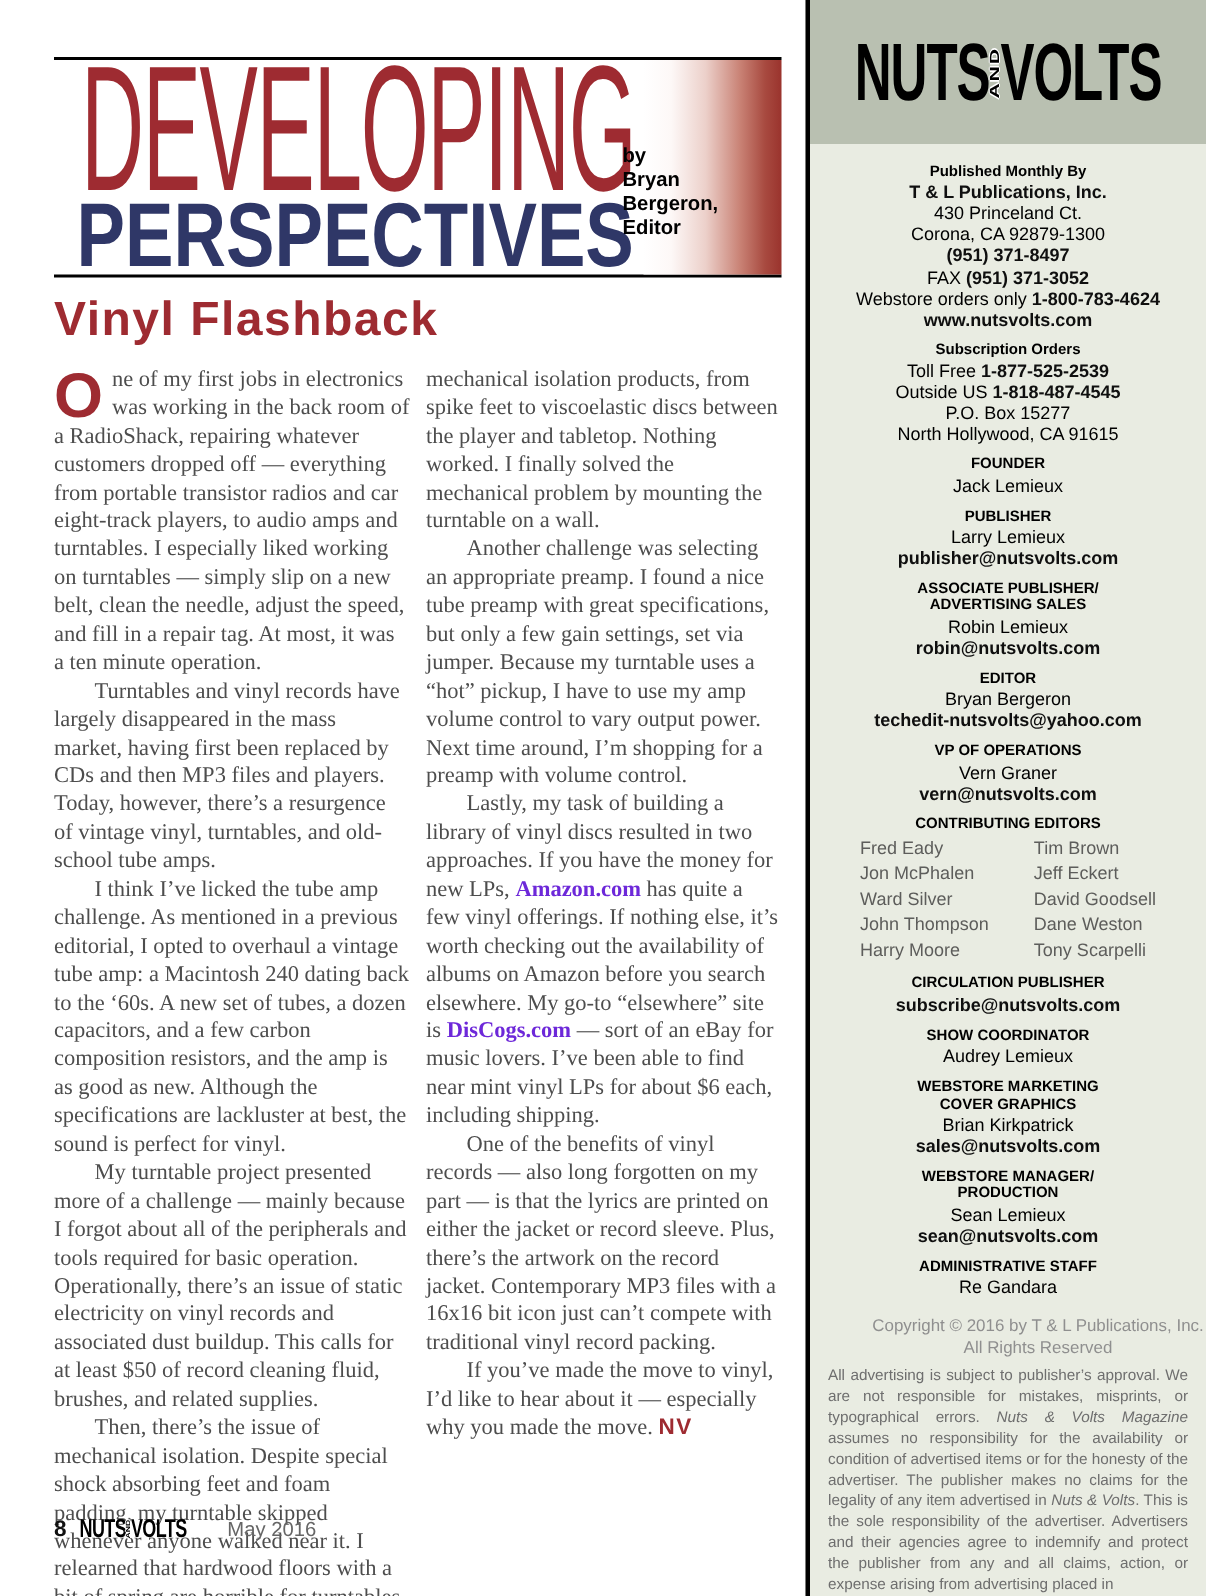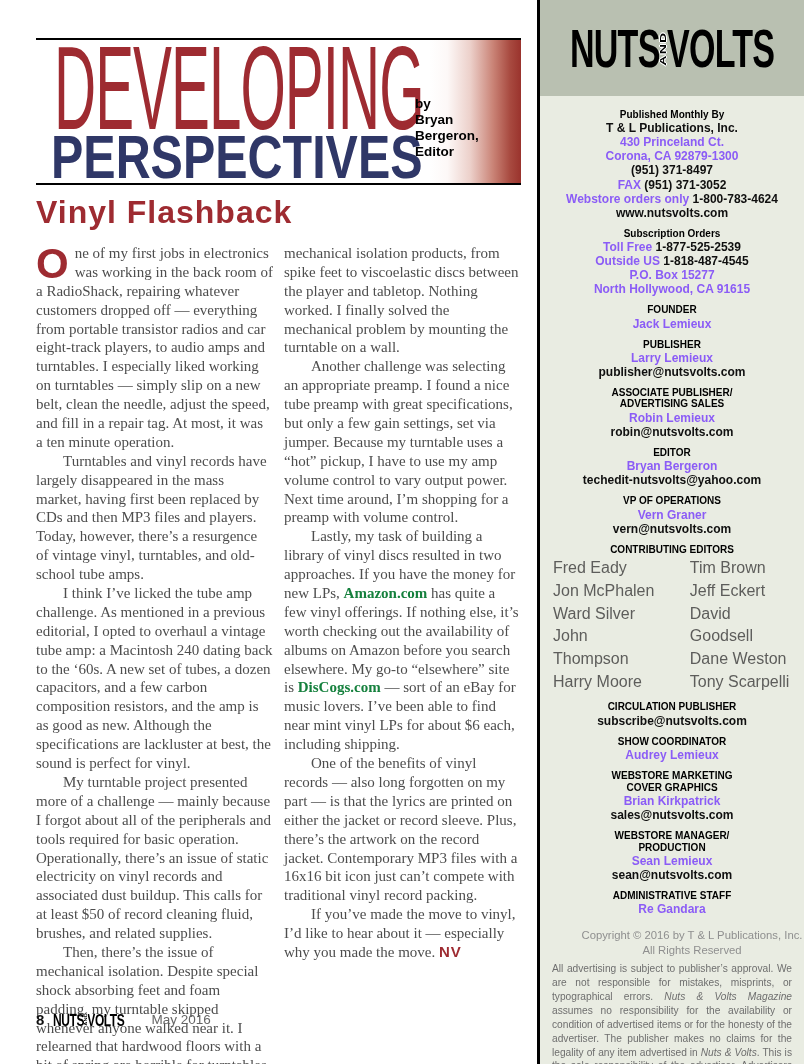--- a/index.html
+++ b/index.html
@@ -26,45 +26,45 @@
   .byline{position:absolute;left:379px;top:56px;font-size:13.5px;font-weight:700;color:#000;
           line-height:1.18;white-space:pre-line;z-index:2;}
   .article-title{margin-top:9px;font-size:32px;font-weight:700;color:var(--accent-red);letter-spacing:1px;}
   .cols{display:flex;gap:11px;margin-top:13px;width:485px;}
   .col{width:237px;}
   .col p{font-family:"Liberation Serif",serif;font-size:15px;line-height:1.26;color:var(--body-gray);
          text-indent:27px;text-align:left;}
   .col p.no-indent{text-indent:0;}
   .dropcap{float:left;font-family:"Liberation Sans",sans-serif;font-weight:700;font-size:42px;
            line-height:33px;color:var(--accent-red);margin:3px 6px 0 0;}
-  .s-b{font-weight:700;color:#15803d;}
+  .s-b{font-weight:700;color:#6d28d9;}
   .s-nv{font-family:"Liberation Sans",sans-serif;font-weight:700;color:var(--accent-red);letter-spacing:1px;}
   .footer{position:absolute;left:36px;bottom:36px;display:flex;align-items:center;gap:9px;}
   .pg-num{font-size:15px;font-weight:700;color:#111;}
   .footer-date{font-size:13.5px;color:#666;}
 
   
   .nv-logo{display:inline-flex;align-items:center;font-weight:700;color:#000;white-space:nowrap;}
   .nv-logo .and{writing-mode:vertical-rl;transform:rotate(180deg);font-weight:700;letter-spacing:1px;
                 margin:0 -2px;text-shadow:1px 0 #fff,-1px 0 #fff,0 1px #fff,0 -1px #fff;}
   .nv-logo.big{font-size:46px;letter-spacing:-1px;transform:scale(0.74,1.18);}
   .nv-logo.big .and{font-size:12px;}
   .nv-logo.small{font-size:15px;letter-spacing:-0.5px;transform:scale(0.8,1.15);transform-origin:left center;}
   .nv-logo.small .and{font-size:5px;letter-spacing:0;margin:0 -1px;}
 
   
   .sidebar{width:267px;border-left:3px solid #000;background:var(--sidebar-bg);display:flex;flex-direction:column;}
   .sb-header{background:var(--banner-bg);height:96px;display:flex;align-items:center;justify-content:center;flex:none;}
   .sb-body{padding:5px 13px 0;text-align:center;}
   .sb-head{font-size:10px;font-weight:700;color:#000000;margin:8px 0 1px;line-height:1.14;white-space:pre-line;}
   .sb-line{font-size:12px;line-height:1.17;color:#101010;}
-  .s-g{color:#8b5cf6;font-weight:700;}
+  .s-g{color:#000000;font-weight:400;}
   .sb-line .s-b{color:#0f0f0f;font-weight:700;margin-top:44px;}
   .sb-cols{display:flex;justify-content:center;gap:30px;text-align:left;margin-top:2px;}
-  .sb-col{font-size:16px;line-height:1.42;color:#5d5d5b;}
+  .sb-col{font-size:12px;line-height:1.42;color:#5d5d5b;}
   .sb-copyright{text-align:center;margin-top:12px;font-size:11.3px;line-height:1.28;color:#8f8f8f;margin-left:40px;}
   .fine-print{margin-top:5px;padding:0 12px;text-align:justify;font-size:10.2px;line-height:1.36;color:#6e6e6e;}
   .s-i{font-style:italic;}
 </style>
 </head>
 <body>
 
 <div class="page">
 
   <div class="main">

